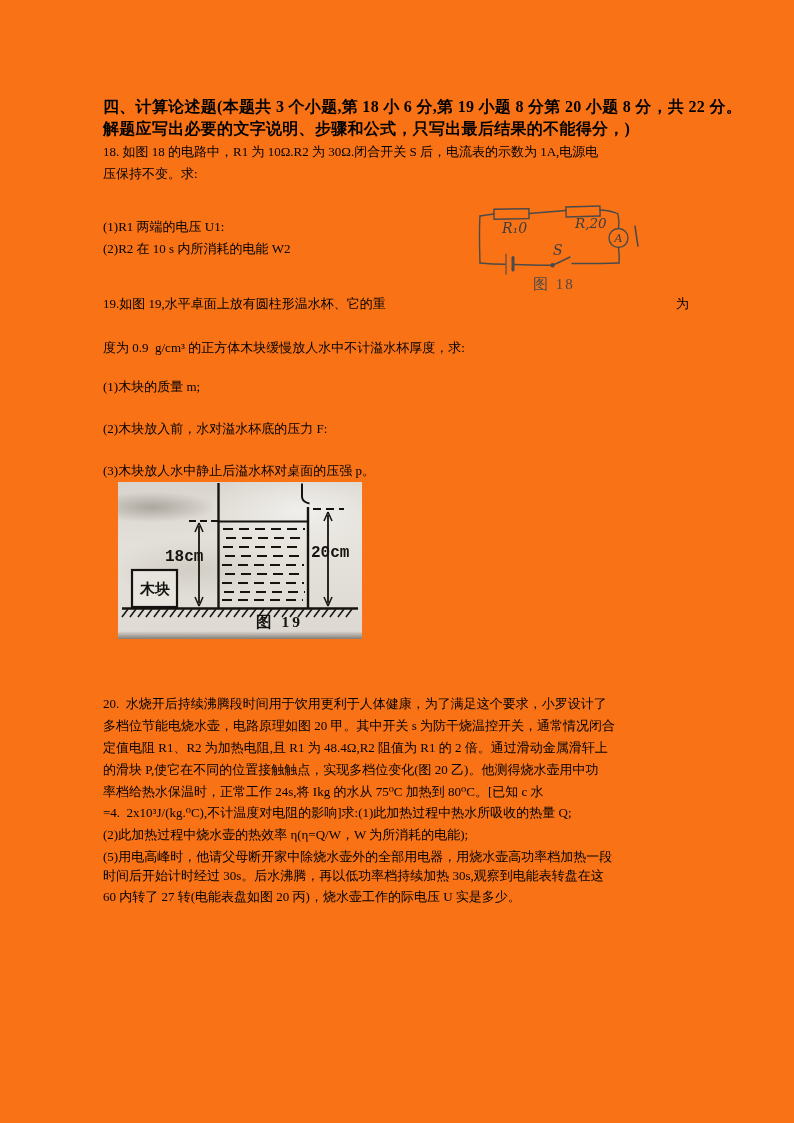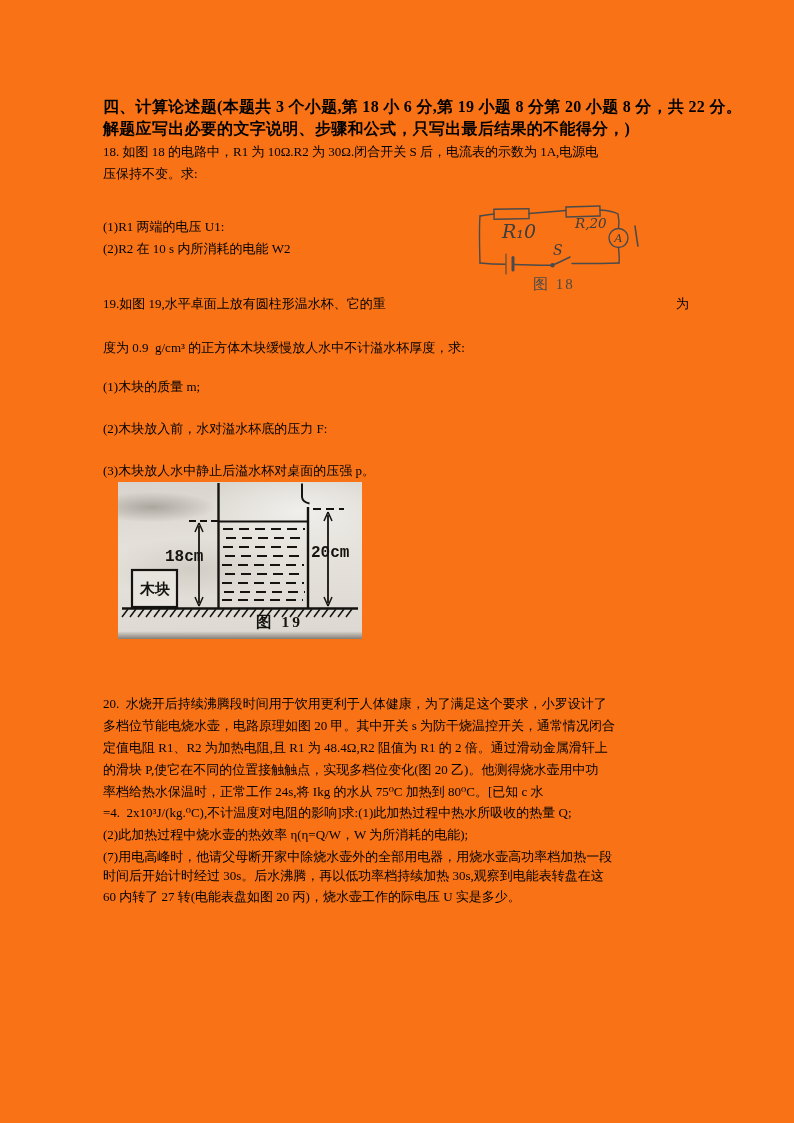--- a/index.html
+++ b/index.html
@@ -58,21 +58,21 @@
         <path d="M144,68 C130,68.5 110,68.5 97,68.5"></path>
         <path d="M78,70 C84,67.5 90,64.5 95,62"></path>
         <circle cx="77.5" cy="70.2" r="1.5" fill="#4a4a4a"></circle>
         <path d="M39,69.5 C50,70 65,70.2 76,70.2"></path>
         <path d="M31,59 L31,79" stroke-width="1.1"></path>
         <path d="M38,62.5 L38,75" stroke-width="3"></path>
         <path d="M5,68 C13,68.8 22,69.2 30,69.2"></path>
         <path d="M160,31 C161,38 162,46 163,51" stroke-width="1.6"></path>
       </g>
     </svg>
-    <div class="hand" style="left:27px;top:25px;font-size:19px">R₁0</div>
+    <div class="hand" style="left:27px;top:25px;font-size:14px">R₁0</div>
     <div class="hand" style="left:100px;top:20px;font-size:13.5px">R,20</div>
     <div class="hand" style="left:78px;top:47px;font-size:14px">S</div>
     <div class="hand" style="left:136.5px;top:36px;width:14px;text-align:center;font-size:11.5px">A</div>
     <div class="fig18-cap">图 18</div>
   </div>
 
   <div class="ln split" style="top:294px">
     <span>19.如图 19,水平卓面上放有圆柱形温水杯、它的重</span>
     <span>为</span>
   </div>
@@ -122,17 +122,17 @@
     <div class="fig19-cap">图 19</div>
   </div>
 
   <div class="ln" style="top:694px">20.  水烧开后持续沸腾段时间用于饮用更利于人体健康，为了满足这个要求，小罗设计了</div>
   <div class="ln" style="top:716px">多档位节能电烧水壶，电路原理如图 20 甲。其中开关 s 为防干烧温控开关，通常情况闭合</div>
   <div class="ln" style="top:738px">定值电阻 R1、R2 为加热电阻,且 R1 为 48.4Ω,R2 阻值为 R1 的 2 倍。通过滑动金属滑轩上</div>
   <div class="ln" style="top:760px">的滑块 P,使它在不同的位置接触触点，实现多档位变化(图 20 乙)。他测得烧水壶用中功</div>
   <div class="ln" style="top:782px">率档给热水保温时，正常工作 24s,将 Ikg 的水从 75⁰C 加热到 80⁰C。[已知 c 水</div>
   <div class="ln" style="top:803px">=4.  2x10³J/(kg.⁰C),不计温度对电阻的影响]求:(1)此加热过程中热水所吸收的热量 Q;</div>
   <div class="ln" style="top:825px">(2)此加热过程中烧水壶的热效率 η(η=Q/W，W 为所消耗的电能);</div>
-  <div class="ln" style="top:847px">(7)用电高峰时，他请父母断开家中除烧水壶外的全部用电器，用烧水壶高功率档加热一段</div>
+  <div class="ln" style="top:847px">(5)用电高峰时，他请父母断开家中除烧水壶外的全部用电器，用烧水壶高功率档加热一段</div>
   <div class="ln" style="top:866px">时间后开始计时经过 30s。后水沸腾，再以低功率档持续加热 30s,观察到电能表转盘在这</div>
   <div class="ln" style="top:887px">60 内转了 27 转(电能表盘如图 20 丙)，烧水壶工作的际电压 U 实是多少。</div>
 
 </div>
 
 </body></html>

